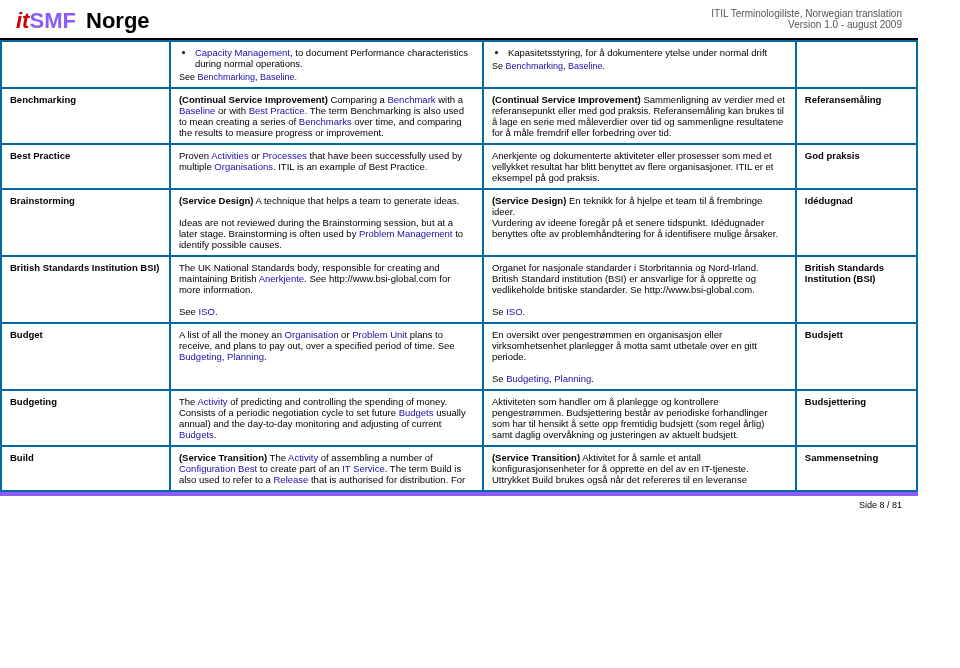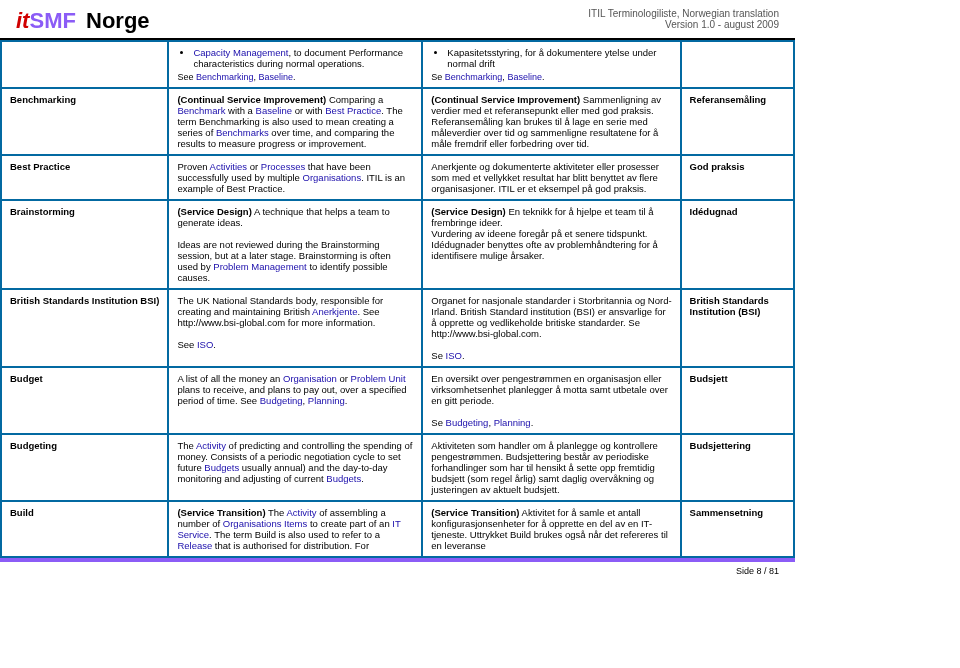--- a/index.html
+++ b/index.html
@@ -6,21 +6,21 @@
     body {
       font-family: Arial, sans-serif;
       font-size: 10px;
       background: #fff;
       color: #000;
       width: 960px;
       min-height: 668px;
     }
 
     .page {
-      width: 795px;
+      width: 918px;
       padding: 0;
       position: relative;
     }
 
     
     .header {
       display: flex;
       justify-content: space-between;
       align-items: flex-start;
       padding: 8px 16px 4px 16px;
@@ -228,21 +228,21 @@
         </td>
         <td class="col-no">
           Aktiviteten som handler om å planlegge og kontrollere pengestrømmen. Budsjettering består av periodiske forhandlinger som har til hensikt å sette opp fremtidig budsjett (som regel årlig) samt daglig overvåkning og justeringen av aktuelt budsjett.
         </td>
         <td class="col-trans">Budsjettering</td>
       </tr>
 
       <tr class="row-divider">
         <td class="col-term">Build</td>
         <td class="col-en">
-          <span class="bold">(Service Transition)</span> The <a href="#" class="blue-link">Activity</a> of assembling a number of <a href="#" class="blue-link">Organisations Items</a> to create part of an <a href="#" class="blue-link">IT Service</a>. The term Build is also used to refer to a <a href="#" class="blue-link">Release</a> that is authorised for distribution. For
+          <span class="bold">(Service Transition)</span> The <a href="#" class="blue-link">Activity</a> of assembling a number of <a href="#" class="blue-link">Configuration Best</a> to create part of an <a href="#" class="blue-link">IT Service</a>. The term Build is also used to refer to a <a href="#" class="blue-link">Release</a> that is authorised for distribution. For
         </td>
         <td class="col-no">
           <span class="bold">(Service Transition)</span> Aktivitet for å samle et antall konfigurasjonsenheter for å opprette en del av en IT-tjeneste. Uttrykket Build brukes også når det refereres til en leveranse
         </td>
         <td class="col-trans">Sammensetning</td>
       </tr>
 
     </tbody>
   </table>
 

